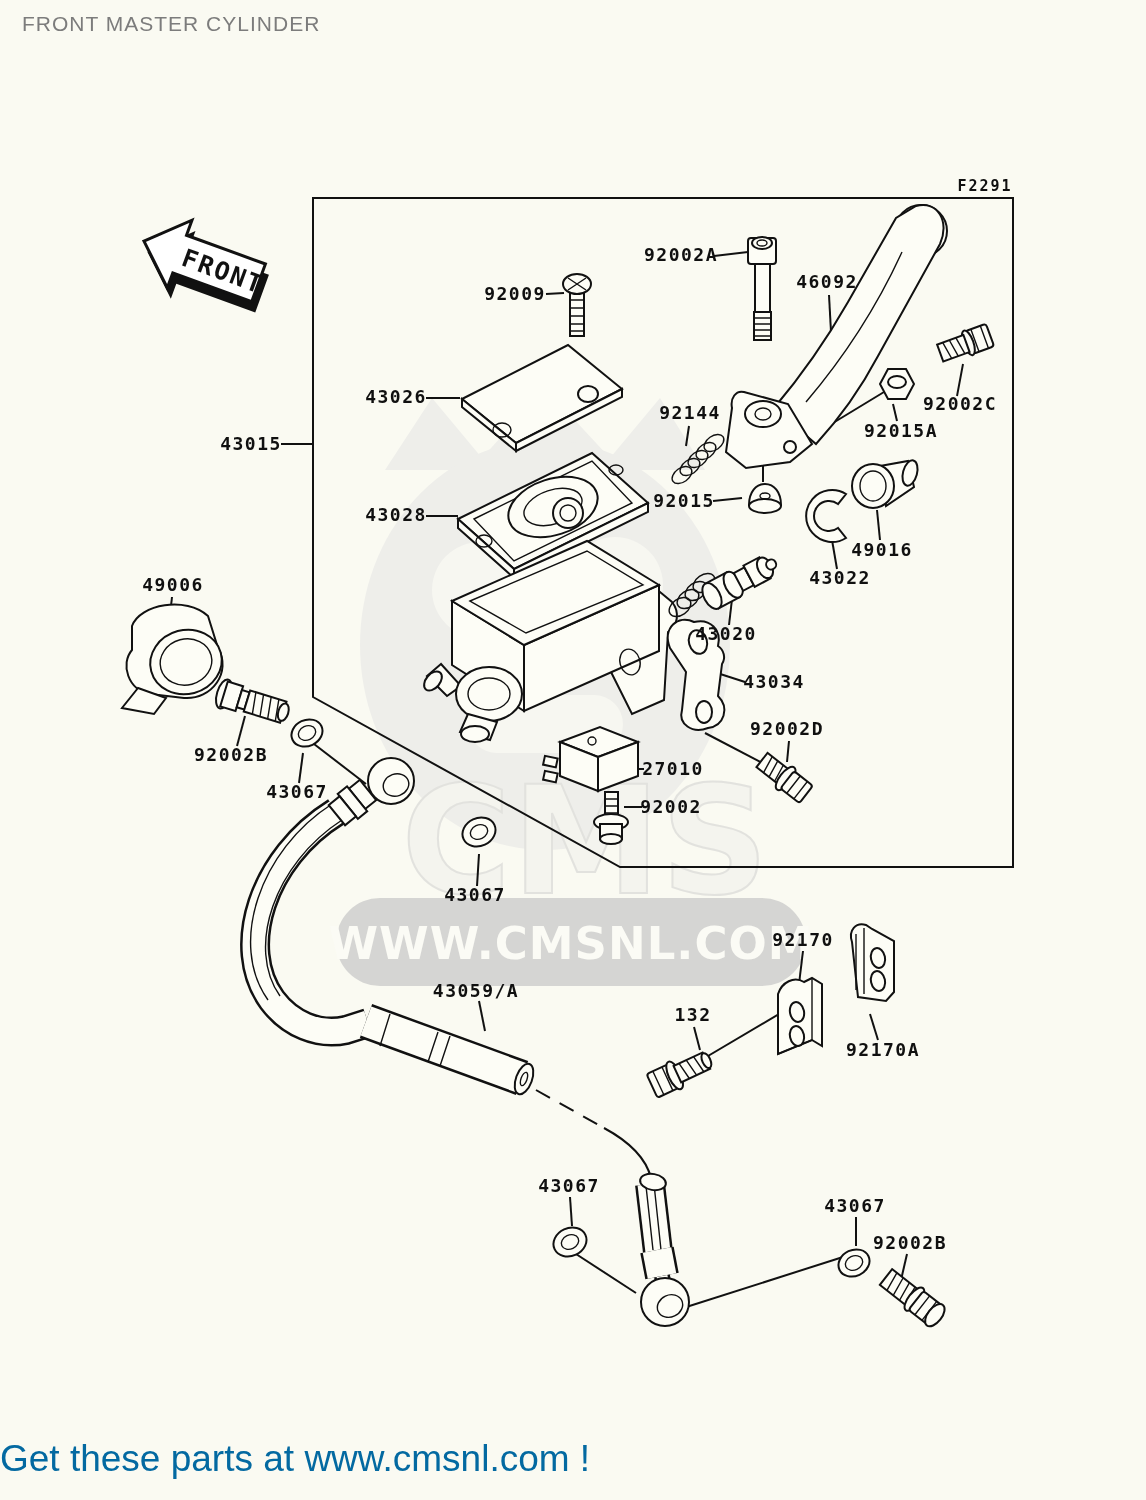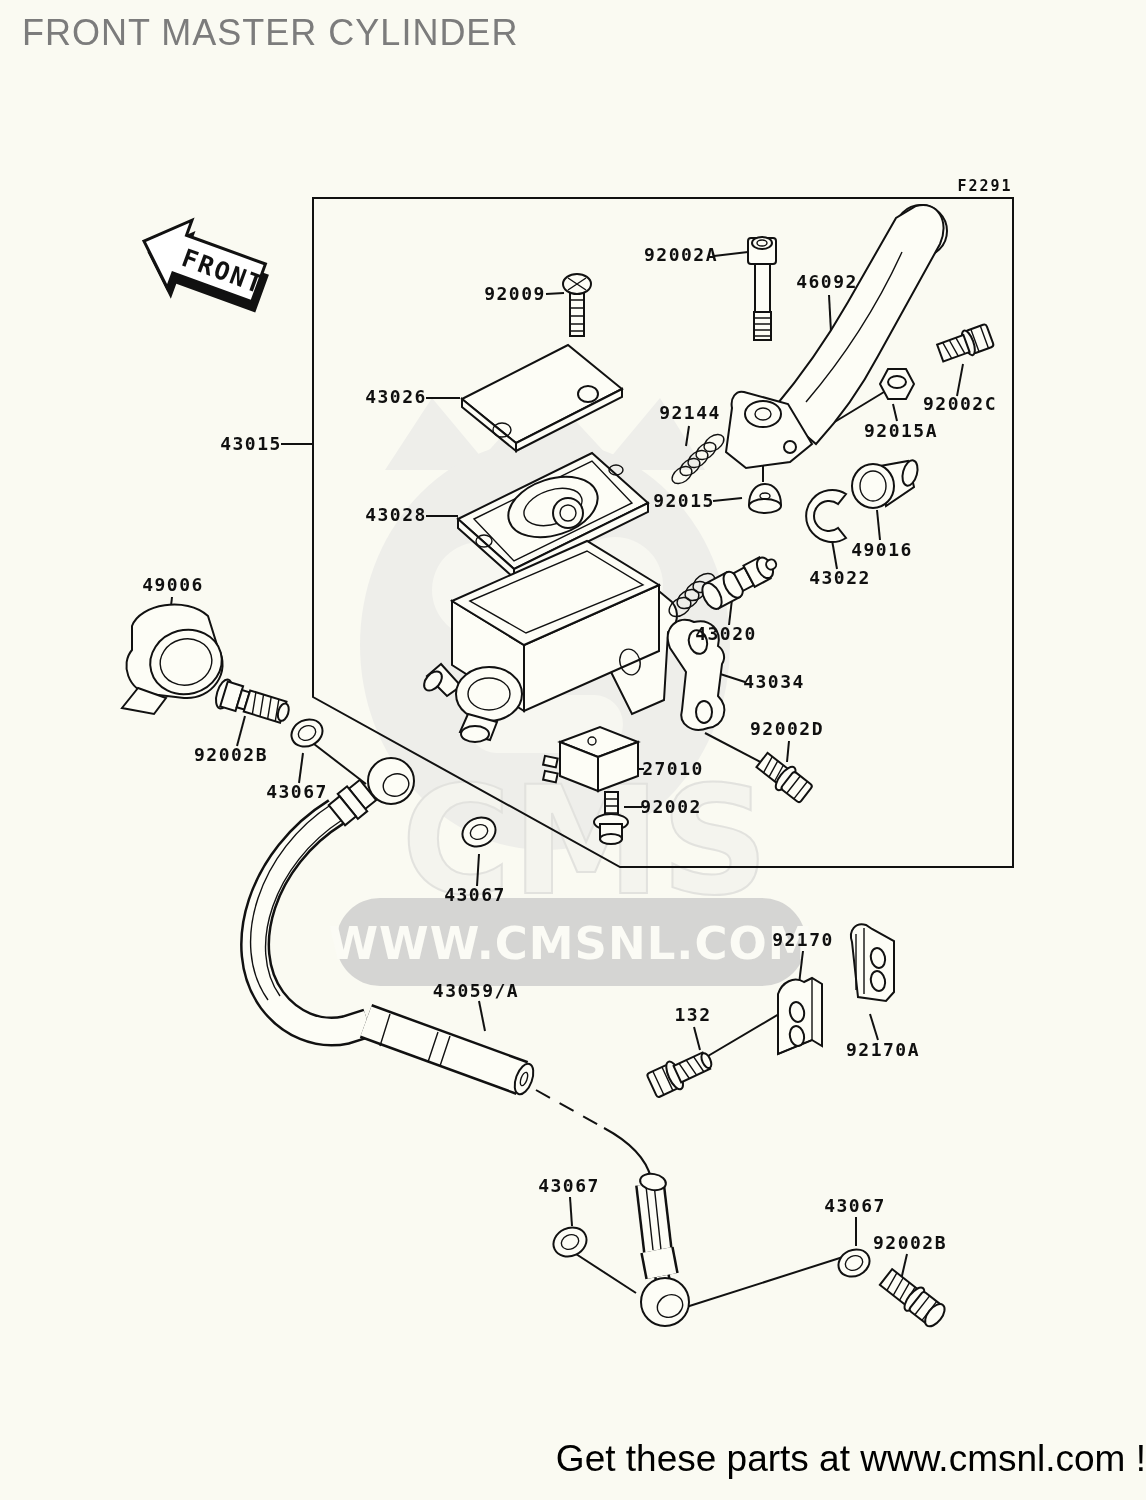--- a/index.html
+++ b/index.html
@@ -1,21 +1,21 @@
 <!DOCTYPE html>
 <html><head>
 <meta charset="utf-8">
 <style>
   html,body{margin:0;padding:0;background:#fafaf2;}
   .page{position:relative;width:1146px;height:1500px;background:#fafaf2;
         font-family:"Liberation Sans",sans-serif;overflow:hidden;}
-  .page-title{position:absolute;left:22px;top:12px;font-size:36px;color:#7c7c7c;
+  .page-title{position:absolute;left:22px;top:12px;font-size:21px;color:#7c7c7c;
         letter-spacing:1px;font-family:"Liberation Sans",sans-serif;}
-  .footer-banner{position:absolute;left:0;top:1438px;width:100%;text-align:right;
-        font-size:37px;color:#000000;font-family:"Liberation Sans",sans-serif;}
+  .footer-banner{position:absolute;left:0;top:1438px;width:100%;text-align:left;
+        font-size:37px;color:#0369a1;font-family:"Liberation Sans",sans-serif;}
   svg{position:absolute;left:0;top:0;}
   .ln{stroke:#111;stroke-width:2;fill:none;}
   .pt{stroke:#111;stroke-width:2;fill:#fdfdf6;}
   .pt-thin{stroke:#111;stroke-width:1.4;fill:none;}
   .lbl{font-family:"DejaVu Sans Mono",monospace;font-weight:bold;font-size:18px;
        letter-spacing:1.5px;fill:#101010;}
   .figcode{font-family:"DejaVu Sans Mono",monospace;font-weight:bold;font-size:15px;
        letter-spacing:2px;fill:#101010;}
   .wm{font-family:"DejaVu Sans",sans-serif;font-weight:bold;}
 </style>

